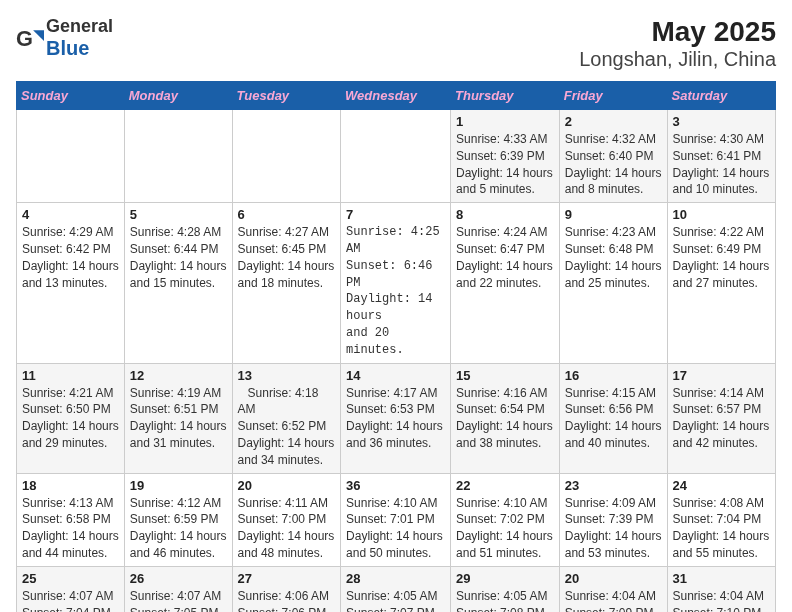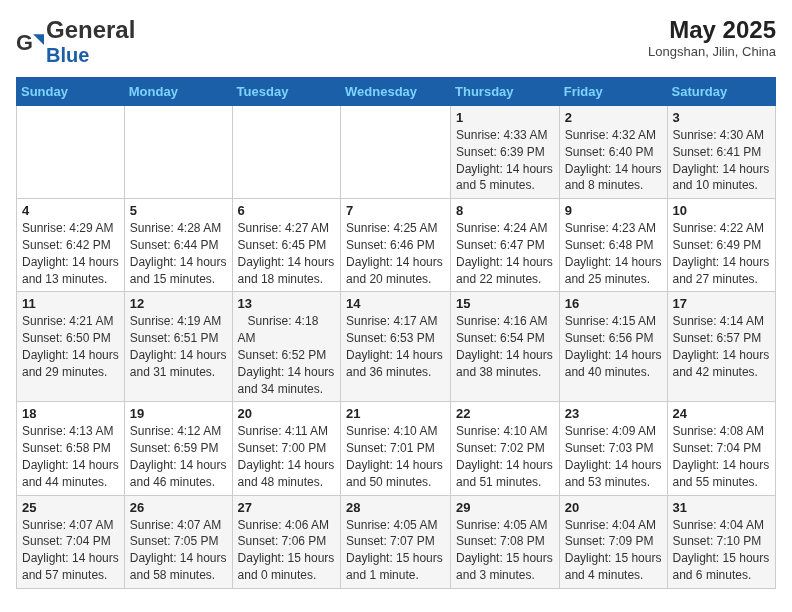--- a/index.html
+++ b/index.html
@@ -22,36 +22,37 @@
     }
     .logo-icon {
       width: 28px;
       height: 28px;
       margin-right: 2px;
     }
     .title-section {
       text-align: right;
     }
     .month-title {
-      font-size: 24px;
+      font-size: 28px;
       font-weight: bold;
       color: #222;
     }
     .location {
-      font-size: 13px;
+      font-size: 20px;
       color: #444;
     }
     table {
       width: 100%;
       border-collapse: collapse;
       border: 1px solid #bbb;
     }
     thead tr {
       background-color: #1a5fa8;
-      color: #7dd3fc;
+      color: #f9a8d4;
+      font-style: italic;
     }
     thead th {
       padding: 6px 4px;
       font-size: 13px;
       font-weight: bold;
       text-align: left;
       border: 1px solid #1a5fa8;
     }
     tbody tr {
       vertical-align: top;
@@ -90,21 +91,21 @@
 </head>
 <body>
 
 <div class="header">
   <div class="logo">
     <svg class="logo-icon" viewBox="0 0 36 36">
       <text x="0" y="28" font-size="28" font-weight="bold" fill="#333">G</text>
       <polygon points="22,8 36,8 36,22" fill="#1a5fa8"></polygon>
     </svg>
     <div>
-      <span style="font-size:24px;font-weight:bold;color:#333;">General</span><br>
+      <span style="font-size:18px;font-weight:bold;color:#333;">General</span><br>
       <span style="font-size:20px;font-weight:bold;color:#1a5fa8;">Blue</span>
     </div>
   </div>
   <div class="title-section">
     <div class="month-title">May 2025</div>
     <div class="location">Longshan, Jilin, China</div>
   </div>
 </div>
 
 <table>
@@ -144,21 +145,21 @@
 Daylight: 14 hours
 and 13 minutes.</span></td>
         <td><span class="day-number">5</span><span class="day-info" style="white-space: pre-line;">Sunrise: 4:28 AM
 Sunset: 6:44 PM
 Daylight: 14 hours
 and 15 minutes.</span></td>
         <td><span class="day-number">6</span><span class="day-info" style="white-space: pre-line;">Sunrise: 4:27 AM
 Sunset: 6:45 PM
 Daylight: 14 hours
 and 18 minutes.</span></td>
-        <td><span class="day-number">7</span><span class="day-info" style="white-space: pre-line;">Sunrise: 4:25 AM
+        <td><span class="day-number">7</span><span class="day-info" style="white-space: pre-line; font-family: Liberation Mono, monospace;">Sunrise: 4:25 AM
 Sunset: 6:46 PM
 Daylight: 14 hours
 and 20 minutes.</span></td>
         <td><span class="day-number">8</span><span class="day-info" style="white-space: pre-line;">Sunrise: 4:24 AM
 Sunset: 6:47 PM
 Daylight: 14 hours
 and 22 minutes.</span></td>
         <td><span class="day-number">9</span><span class="day-info" style="white-space: pre-line;">Sunrise: 4:23 AM
 Sunset: 6:48 PM
 Daylight: 14 hours
@@ -204,30 +205,30 @@
 Daylight: 14 hours
 and 44 minutes.</span></td>
         <td><span class="day-number">19</span><span class="day-info" style="white-space: pre-line;">Sunrise: 4:12 AM
 Sunset: 6:59 PM
 Daylight: 14 hours
 and 46 minutes.</span></td>
         <td><span class="day-number">20</span><span class="day-info" style="white-space: pre-line;">Sunrise: 4:11 AM
 Sunset: 7:00 PM
 Daylight: 14 hours
 and 48 minutes.</span></td>
-        <td><span class="day-number">21</span><span class="day-info" style="white-space: pre-line;">Sunrise: 4:10 AM
+        <td><span class="day-number">36</span><span class="day-info" style="white-space: pre-line;">Sunrise: 4:10 AM
 Sunset: 7:01 PM
 Daylight: 14 hours
 and 50 minutes.</span></td>
         <td><span class="day-number">22</span><span class="day-info" style="white-space: pre-line;">Sunrise: 4:10 AM
 Sunset: 7:02 PM
 Daylight: 14 hours
 and 51 minutes.</span></td>
         <td><span class="day-number">23</span><span class="day-info" style="white-space: pre-line;">Sunrise: 4:09 AM
-Sunset: 7:03 PM
+Sunset: 7:39 PM
 Daylight: 14 hours
 and 53 minutes.</span></td>
         <td><span class="day-number">24</span><span class="day-info" style="white-space: pre-line;">Sunrise: 4:08 AM
 Sunset: 7:04 PM
 Daylight: 14 hours
 and 55 minutes.</span></td>
       </tr>
       <tr>
         <td><span class="day-number">25</span><span class="day-info" style="white-space: pre-line;">Sunrise: 4:07 AM
 Sunset: 7:04 PM

